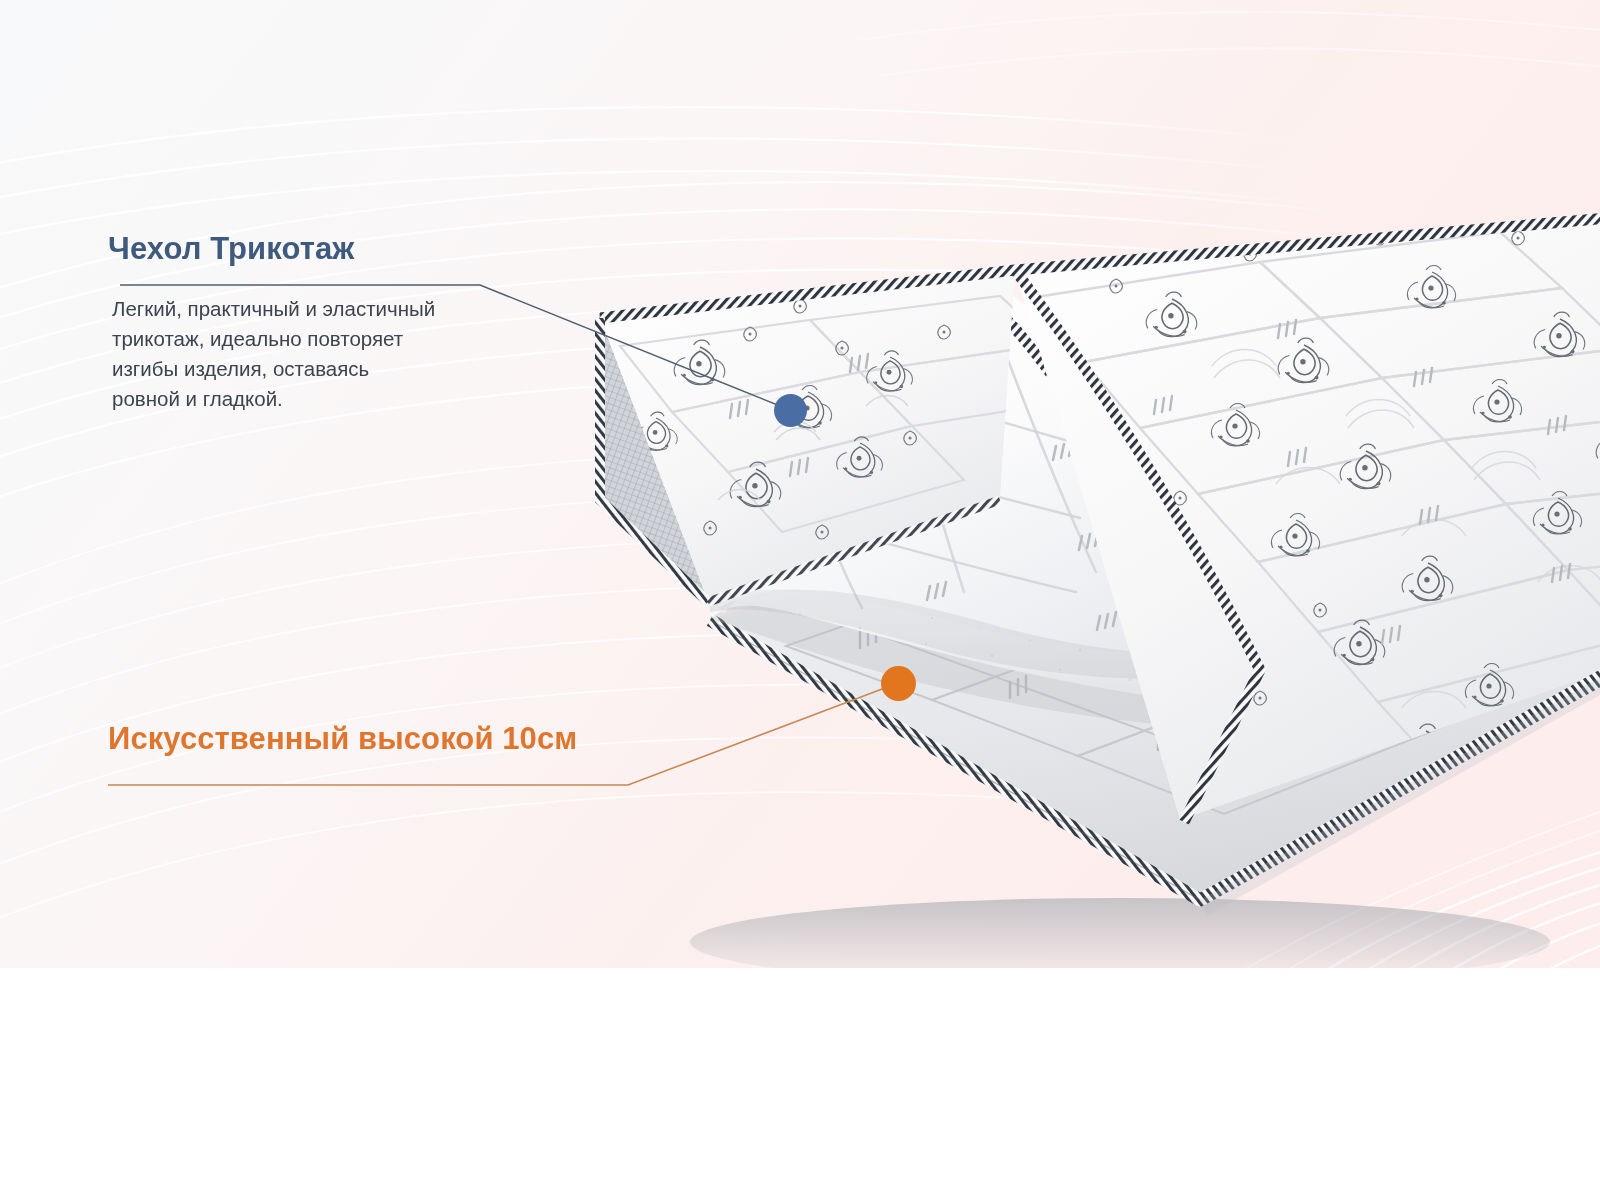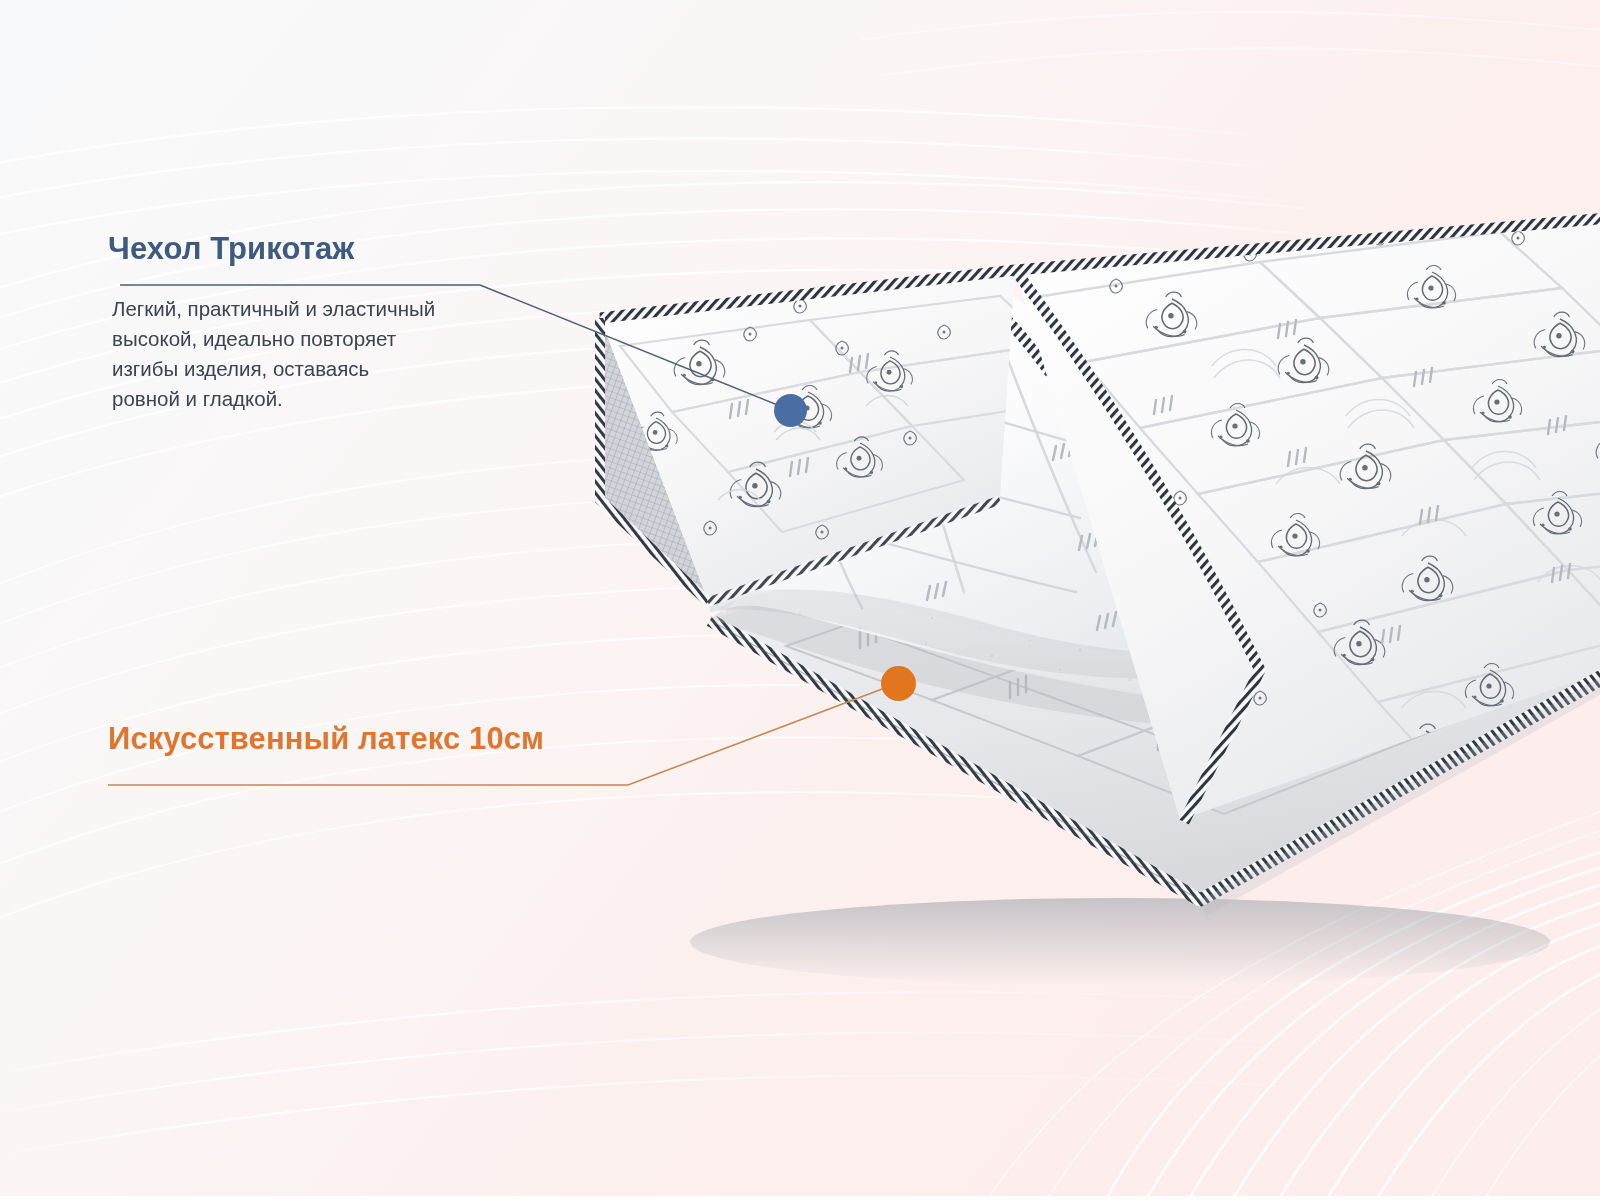--- a/index.html
+++ b/index.html
@@ -9,21 +9,21 @@
   body {
     width: 1600px;
     height: 1200px;
     overflow: hidden;
     font-family: "Liberation Sans", "DejaVu Sans", sans-serif;
   }
 
   #stage {
     position: relative;
     width: 1600px;
-    height: 1196px;
+    height: 968px;
     background:
       linear-gradient(128deg,
         #f8f9fa 0%,
         #f9f8f9 18%,
         #fbf5f5 38%,
         #fcf0ef 58%,
         #fdeeed 78%,
         #fdeeed 100%);
     overflow: hidden;
   }
@@ -508,20 +508,20 @@
     <g>
       <path d="M108,785 L628,785 L898,683" fill="none" stroke="#c8884f" stroke-width="1.5" stroke-linejoin="miter"></path>
     </g>
   </svg>
 
   <div class="hotspot-dot" id="dot-cover"></div>
   <div class="hotspot-dot" id="dot-latex"></div>
 
   <div class="callout cover" id="callout-cover">
     <h2 class="callout-title">Чехол Трикотаж</h2>
-    <p class="callout-body">Легкий, практичный и эластичный высокой, идеально повторяет изгибы изделия, оставаясь ровной и гладкой.</p>
+    <p class="callout-body">Легкий, практичный и эластичный трикотаж, идеально повторяет изгибы изделия, оставаясь ровной и гладкой.</p>
   </div>
 
   <div class="callout latex" id="callout-latex">
-    <h2 class="callout-title">Искусственный латекс 10см</h2>
+    <h2 class="callout-title">Искусственный высокой 10см</h2>
   </div>
 
 </div>
 
 </body></html>

